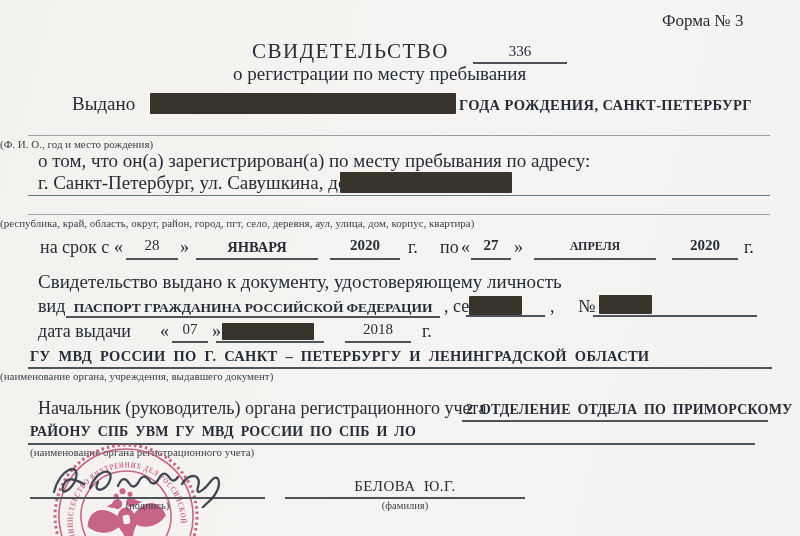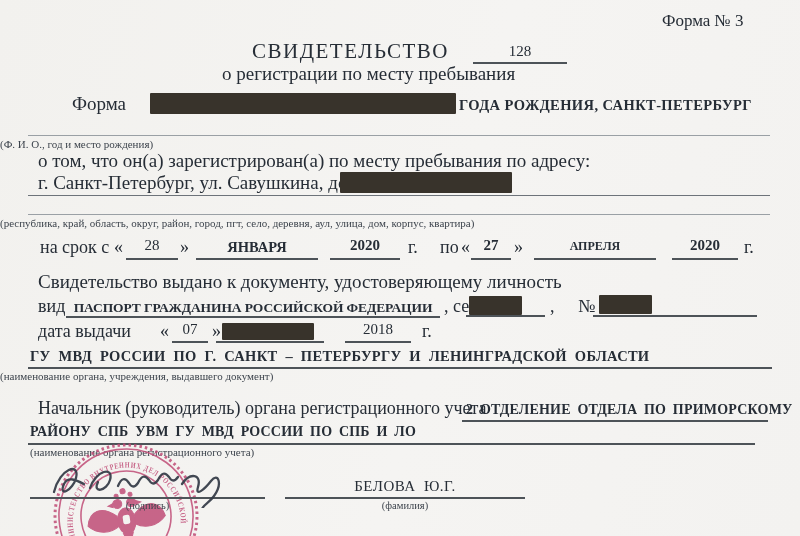--- a/index.html
+++ b/index.html
@@ -17,21 +17,21 @@
   .center{text-align:center;}
   .uline-dark{border-bottom:2px solid #4d5358;}
   .uline-mid{border-bottom:1.5px solid #6d737a;}
   .uline-light{border-bottom:1.5px solid #9aa0a5;}
   .redact{position:absolute;background:#38332b;border-radius:1px;}
   .field{position:absolute;text-align:center;}
 
   .form-label{left:662px;top:11px;font-size:17px;}
   .title{left:252px;top:39px;font-size:21px;letter-spacing:1.5px;}
   .cert-number{left:473px;top:43px;width:94px;font-size:15px;padding-bottom:2px;}
-  .subtitle{left:222px;top:63px;font-size:19px;}
+  .subtitle{left:233px;top:63px;font-size:19px;}
 
   .issued-label{left:72px;top:93px;}
   .redact-1{left:150px;top:93px;width:306px;height:21px;}
   .issued-suffix{left:459px;top:97px;font-size:14.5px;letter-spacing:.4px;}
   .line-issued{left:64px;top:96px;width:694px;height:21px;}
   .line-fio{left:28px;top:115px;width:742px;height:20px;}
   .caption-fio{left:0;top:138px;width:800px;}
 
   .statement{left:38px;top:150px;}
   .address-value{left:38px;top:172px;}
@@ -91,25 +91,25 @@
   .stamp-svg{position:absolute;left:50px;top:440px;width:152px;height:152px;opacity:.85;transform:rotate(-8deg);}
   .sign-svg{position:absolute;left:40px;top:456px;width:220px;height:52px;}
 </style>
 </head>
 <body>
 
 <div class="page">
 
   <div class="abs form-label">Форма № 3</div>
   <div class="abs title">СВИДЕТЕЛЬСТВО</div>
-  <div class="abs cert-number center uline-dark">128</div>
+  <div class="abs cert-number center uline-dark">336</div>
   <div class="abs subtitle">о регистрации по месту пребывания</div>
 
   <div class="abs line-issued"></div>
-  <div class="abs issued-label t19">Форма</div>
+  <div class="abs issued-label t19">Выдано</div>
   <div class="redact redact-1"></div>
   <div class="abs issued-suffix bold caps">ГОДА РОЖДЕНИЯ, САНКТ-ПЕТЕРБУРГ</div>
   <div class="abs line-fio uline-light"></div>
   <div class="abs caption-fio cap">(Ф. И. О., год и место рождения)</div>
 
   <div class="abs statement t19">о том, что он(а) зарегистрирован(а) по месту пребывания по адресу:</div>
   <div class="abs line-addr1 uline-mid"></div>
   <div class="abs address-value t19">г. Санкт-Петербург, ул. Савушкина, дом</div>
   <div class="redact redact-2"></div>
   <div class="abs line-addr2 uline-light"></div>

